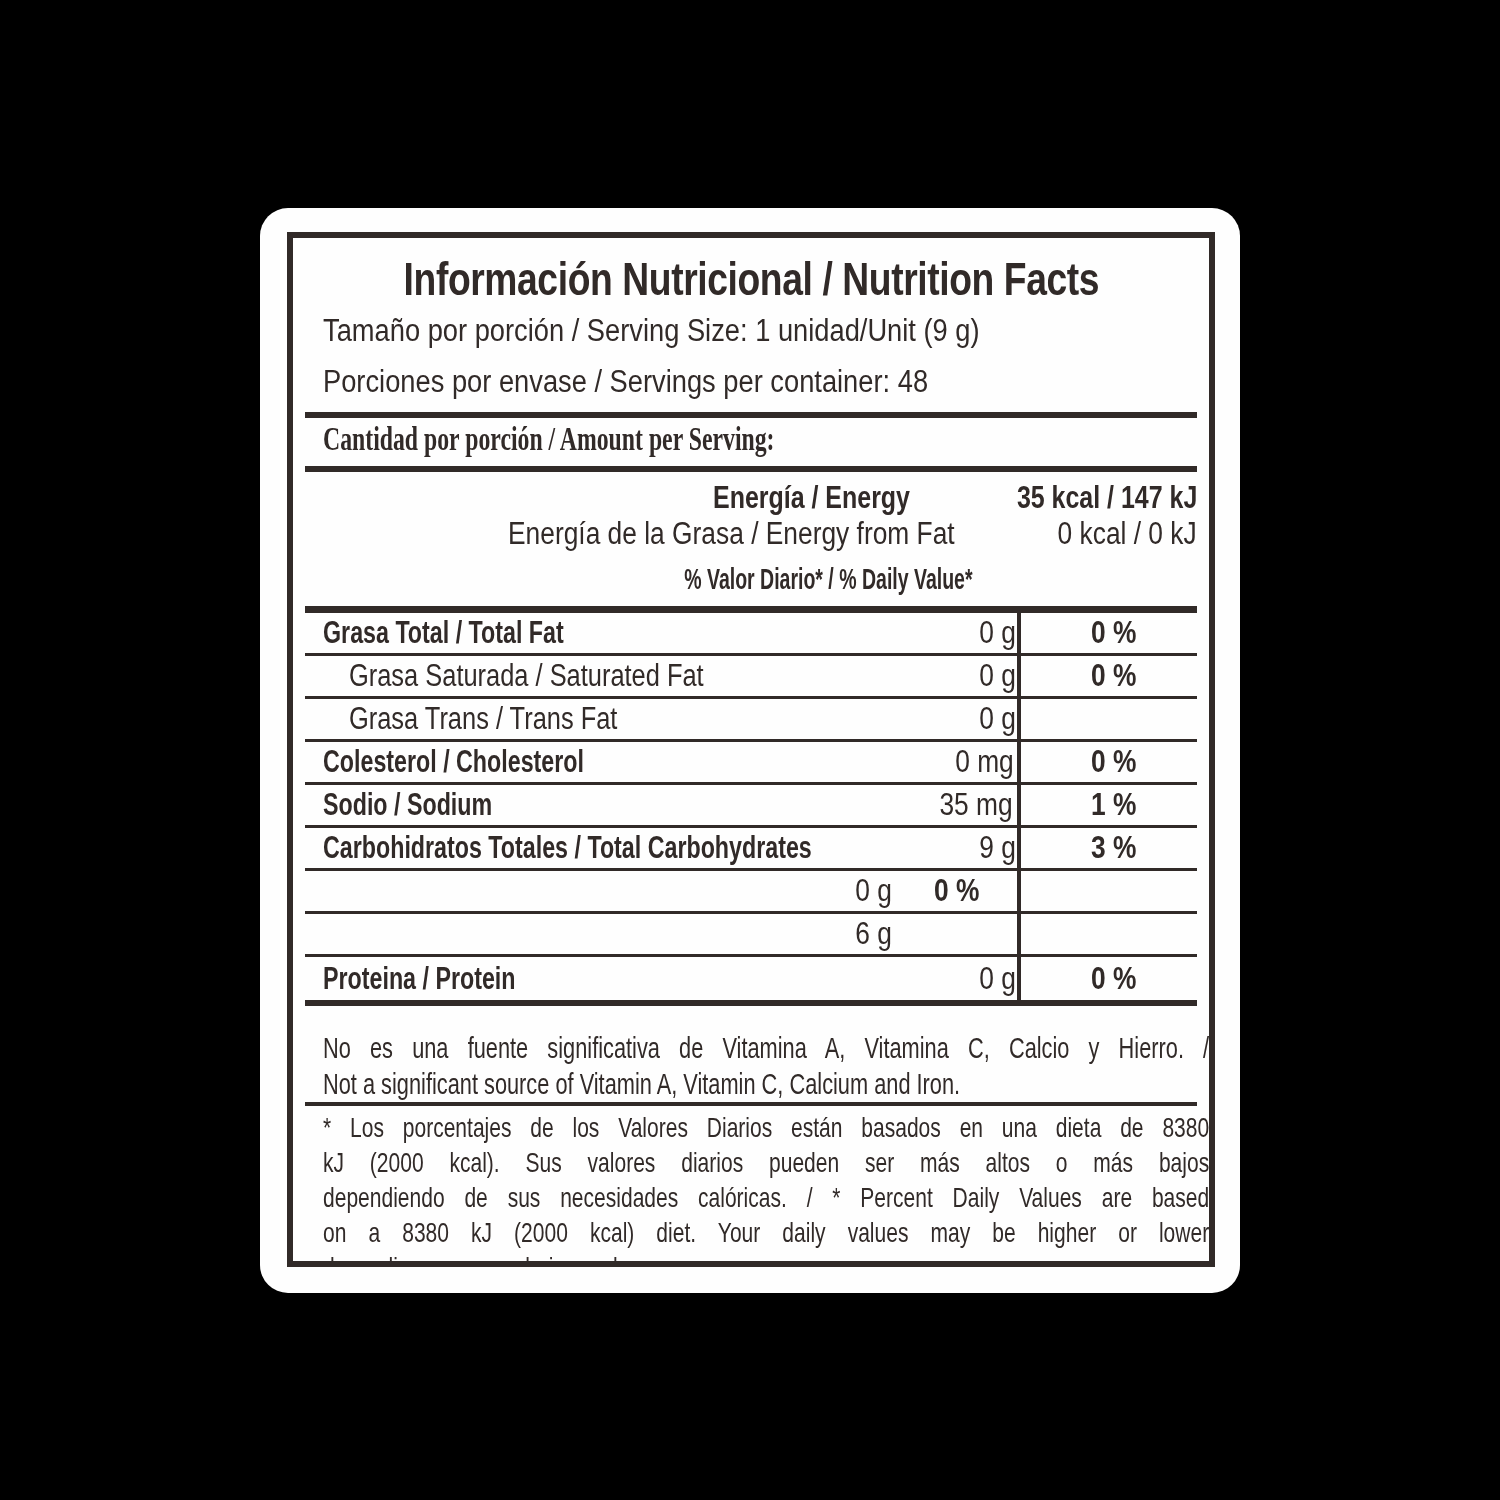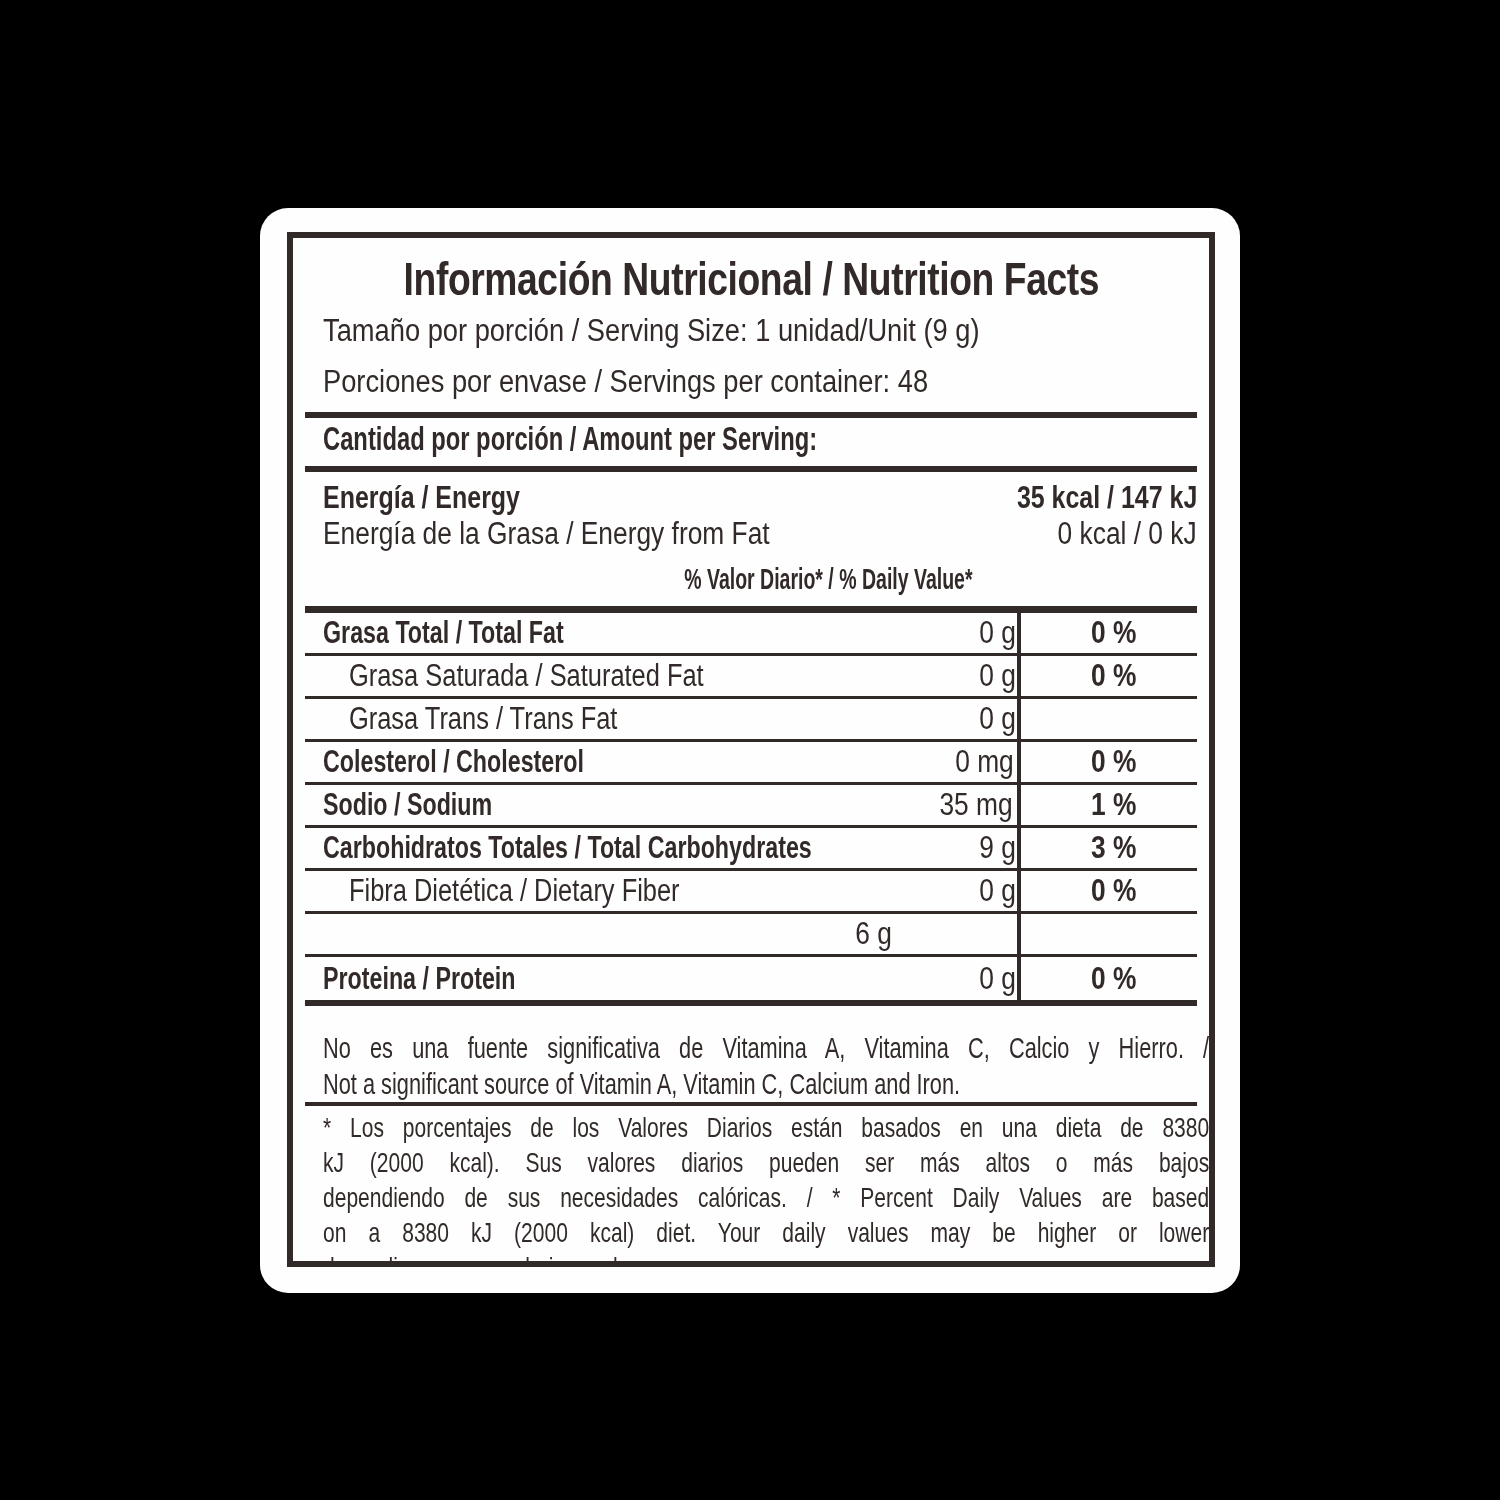--- a/index.html
+++ b/index.html
@@ -41,24 +41,24 @@
   .title .sx{font-size:46px;font-weight:700;transform:scaleX(.81);letter-spacing:-.5px;}
 
   .sline{padding-left:18px;line-height:46px;}
   .sline .sx{font-size:31px;transform:scaleX(.88);}
 
   .rule{background:var(--ink);width:100%;}
   .r6{height:6px;}
   .r4{height:4px;}
   .mt2{margin-top:2px;}
 
-  .cantidad{padding-left:18px;line-height:42px;}
+  .cantidad{padding-left:18px;line-height:42px;font-family:Liberation Serif, serif;}
   .cantidad .sx{font-size:33px;font-weight:700;transform:scaleX(.72);}
 
-  .erow{display:flex;justify-content:space-between;align-items:baseline;padding-left:18px;}
+  .erow{display:flex;justify-content:flex-end;align-items:baseline;padding-left:18px;}
   .erow1{margin-top:6px;line-height:38px;}
   .erow1 .sx{font-size:32px;font-weight:700;transform:scaleX(.78);}
   .erow2{line-height:36px;}
   .erow2 .sx{font-size:31px;transform:scaleX(.85);}
 
   .dvh{margin-top:8px;line-height:38px;text-align:center;}
   .dvh .sx{font-size:30px;font-weight:700;transform:scaleX(.65);}
 
   .table{
     margin-top:3px;
@@ -164,21 +164,20 @@
         <div class="cell lbl"><span class="sx ox-l">Sodio / Sodium</span></div>
         <div class="cell amt"><span class="sx ox-c">35 mg</span></div>
         <div class="cell dv"><span class="sx ox-c">1 %</span></div>
       </div>
       <div class="trow bold">
         <div class="cell lbl"><span class="sx ox-l">Carbohidratos Totales / Total Carbohydrates</span></div>
         <div class="cell amt"><span class="sx ox-c">9 g</span></div>
         <div class="cell dv"><span class="sx ox-c">3 %</span></div>
       </div>
       <div class="trow ind">
-        <div class="cell lbl"><span class="sx ox-l">Fibra Dietética / Dietary Fiber</span></div>
         <div class="cell amt"><span class="sx ox-c">0 g</span></div>
         <div class="cell dv"><span class="sx ox-c">0 %</span></div>
       </div>
       <div class="trow ind">
         <div class="cell amt"><span class="sx ox-c">6 g</span></div>
         <div class="cell dv"><span class="sx ox-c"></span></div>
       </div>
       <div class="trow bold">
         <div class="cell lbl"><span class="sx ox-l">Proteina / Protein</span></div>
         <div class="cell amt"><span class="sx ox-c">0 g</span></div>

